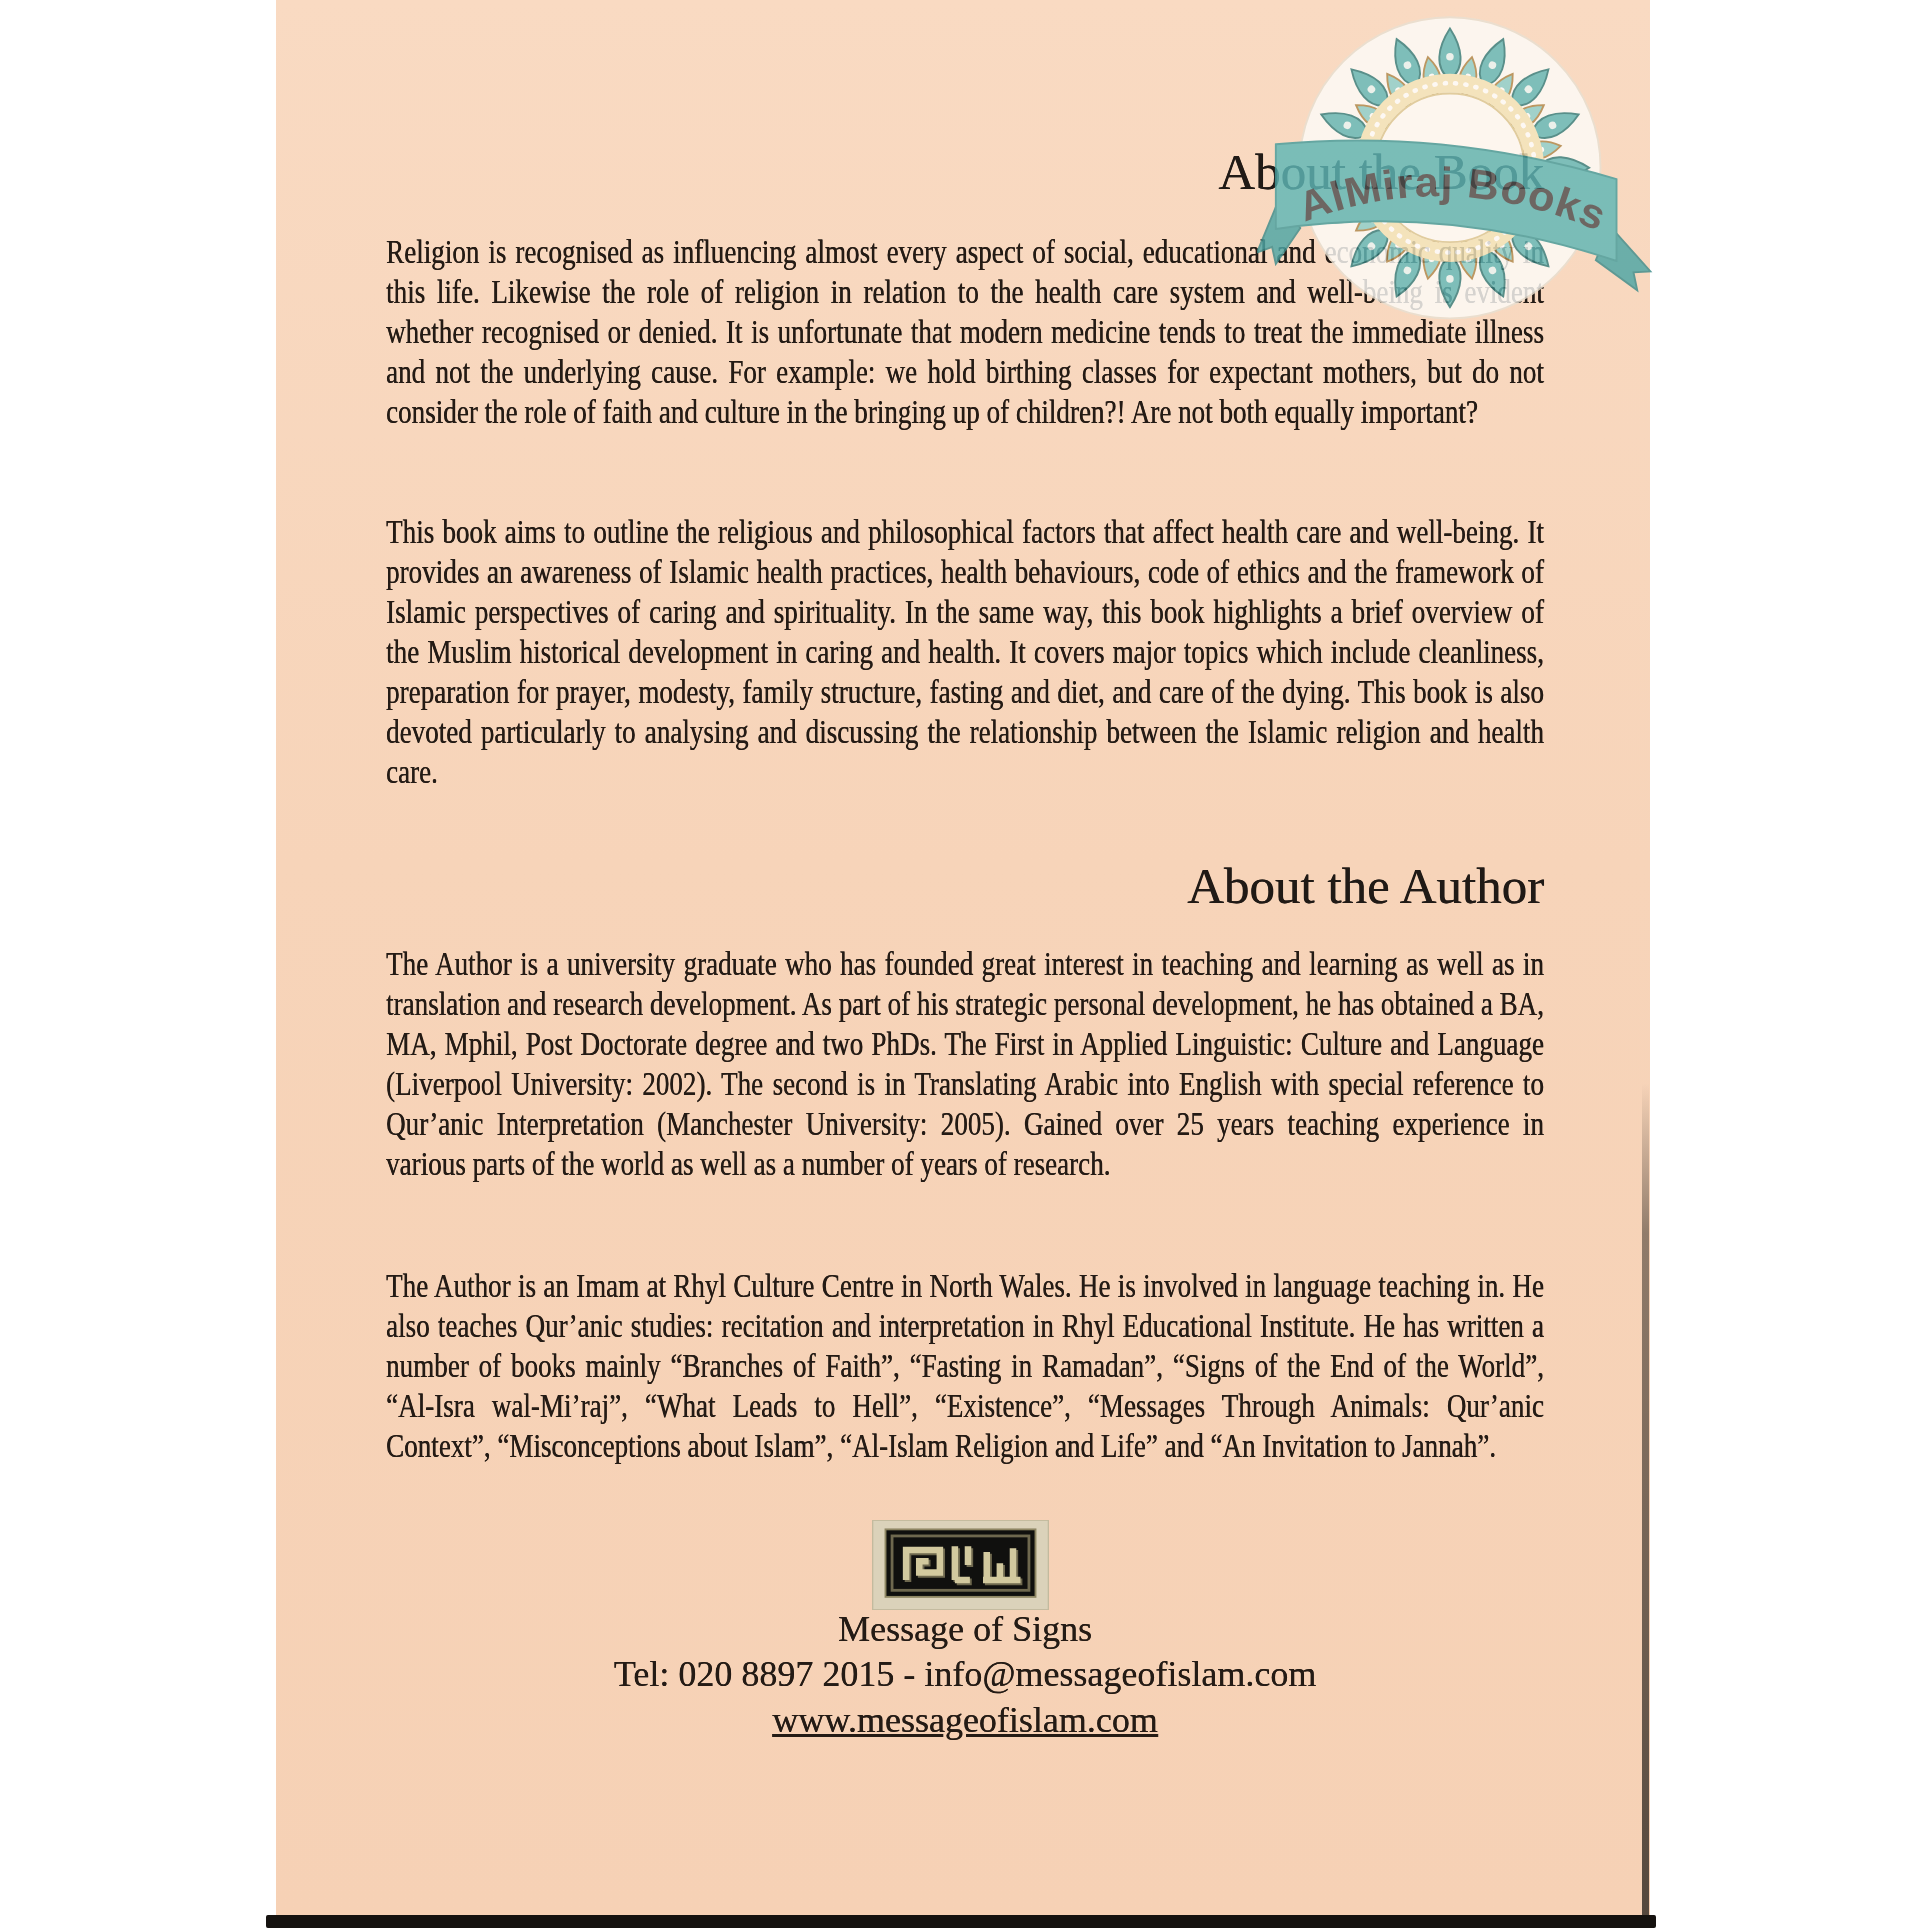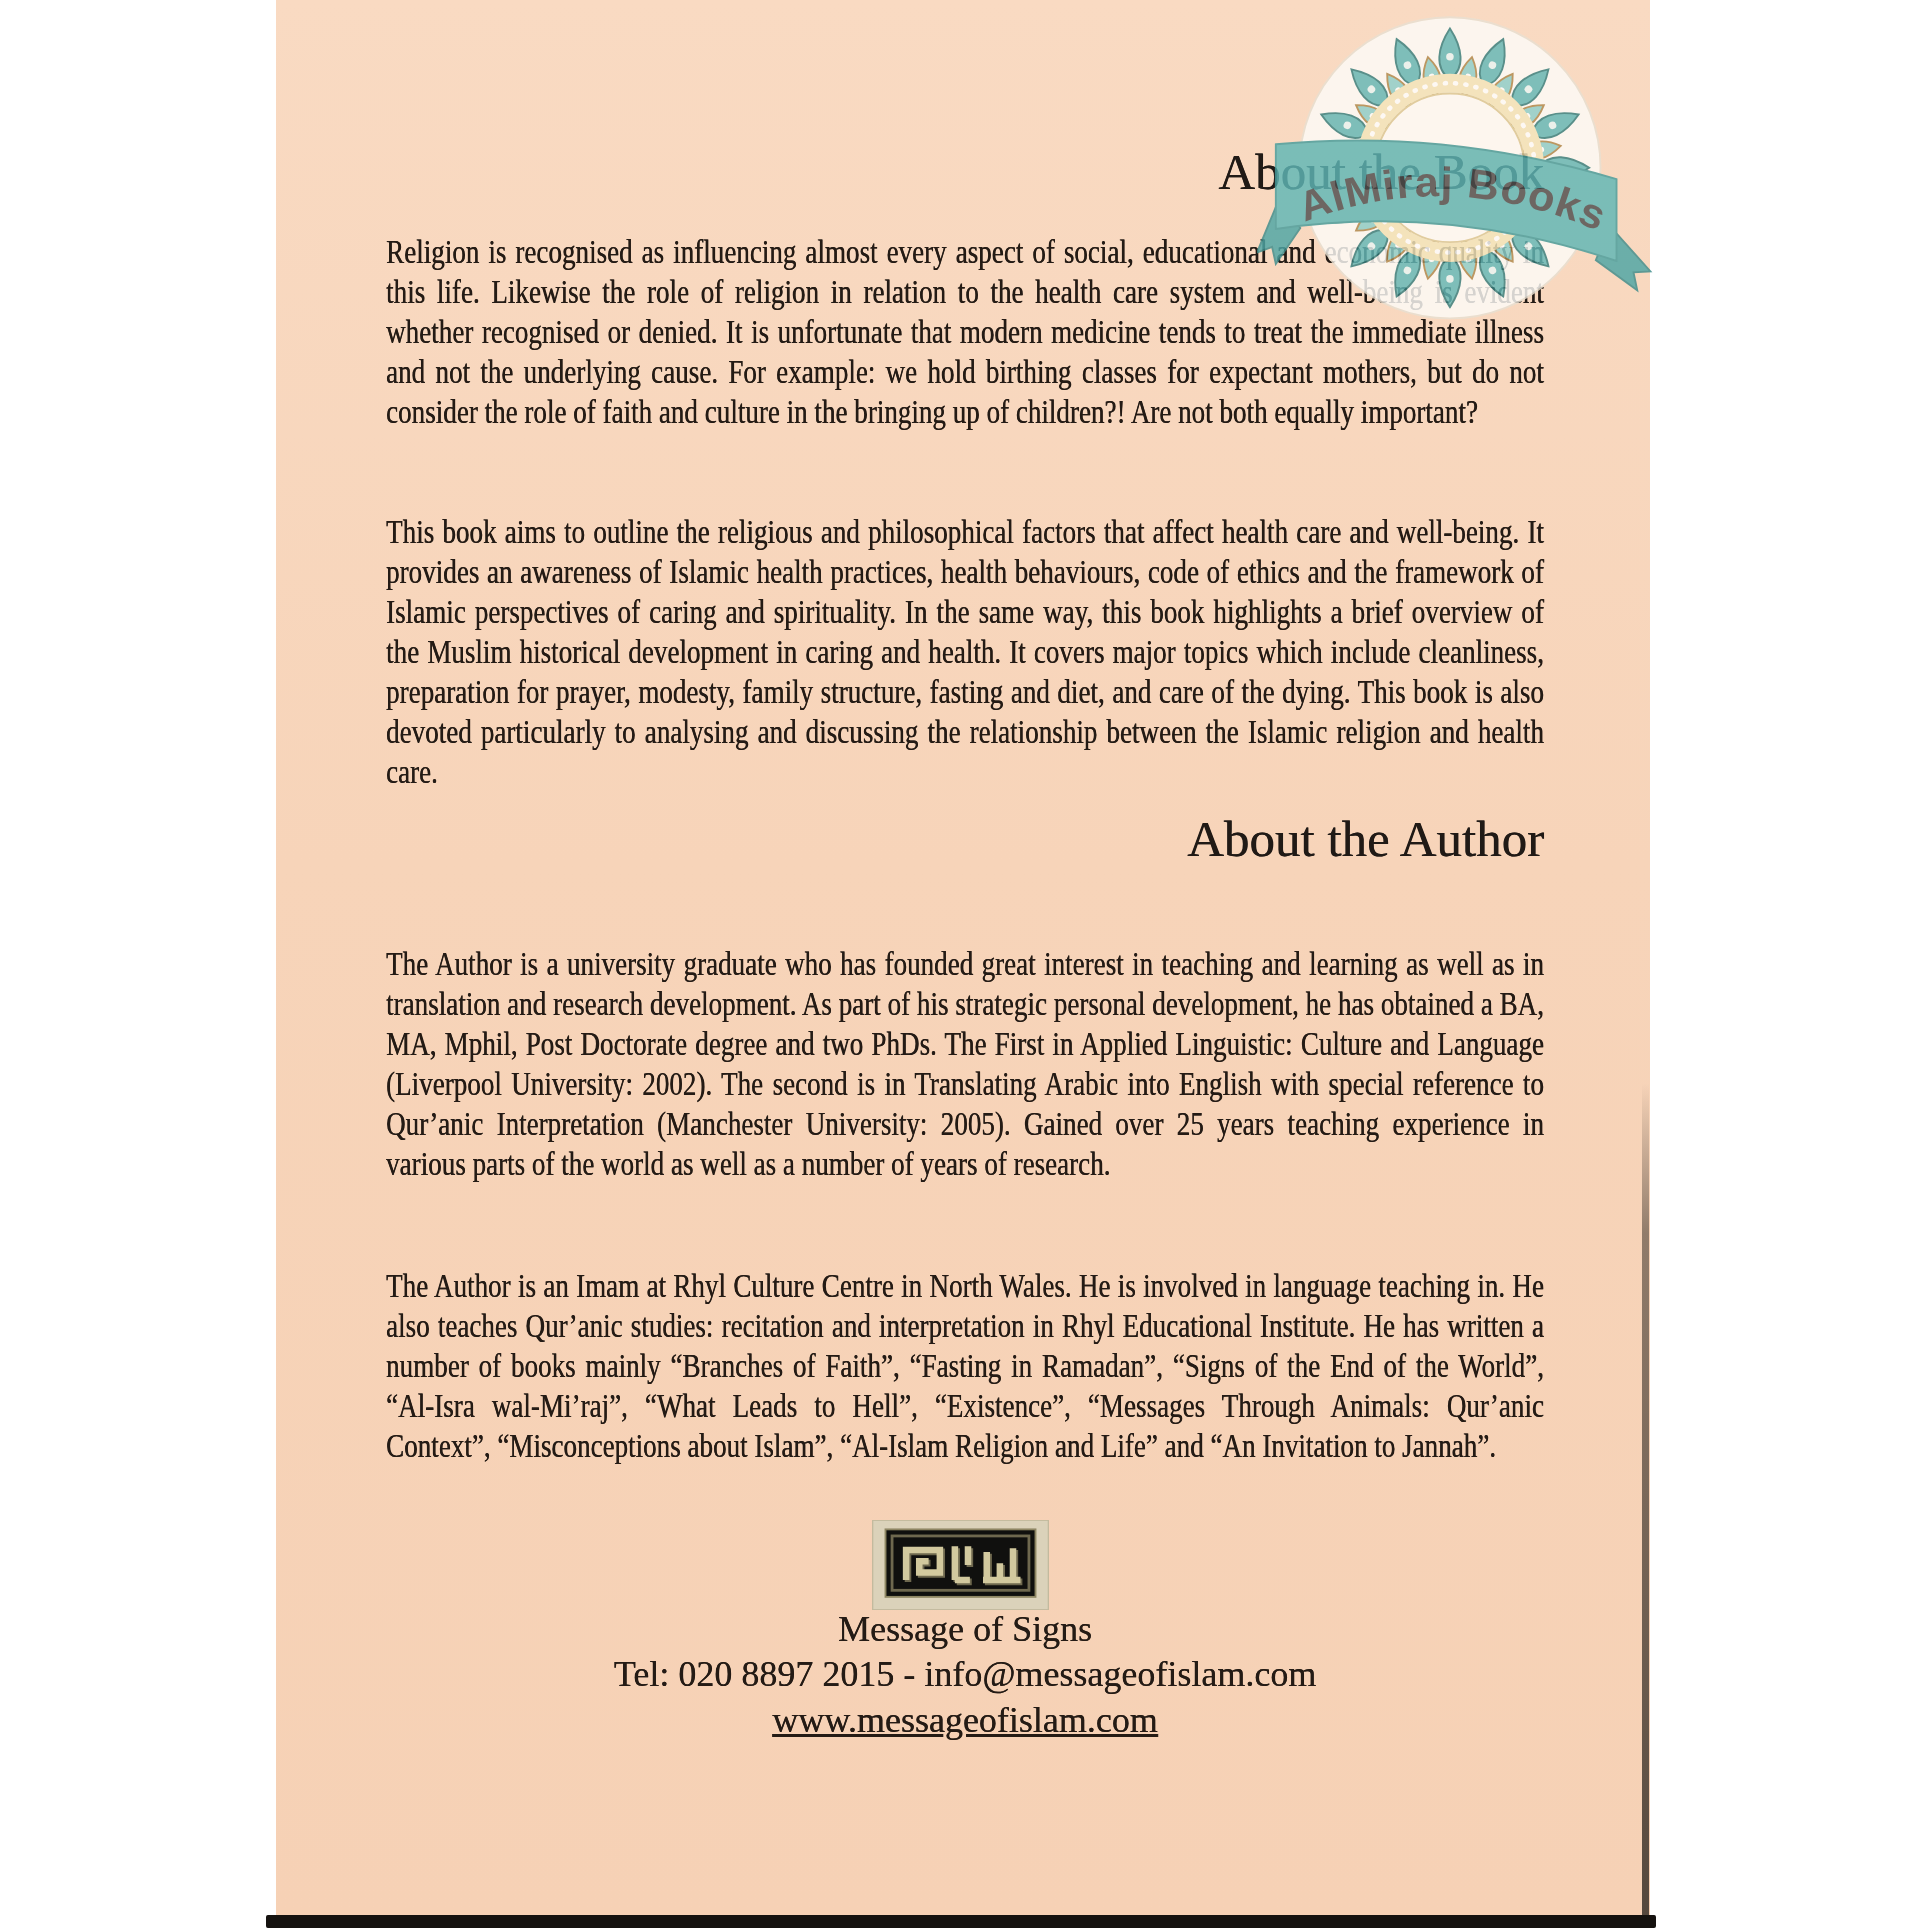--- a/index.html
+++ b/index.html
@@ -28,21 +28,21 @@
   .body-text{
     position:absolute;left:386px;width:1412px;
     transform:scaleX(0.82);transform-origin:0 0;
     font-size:33px;line-height:40px;color:#241b15;
     text-align:justify;
     text-shadow:0.4px 0 0 currentColor;
   }
   #h-book{top:149px;}
   #p-book-1{top:232px;}
   #p-book-2{top:512px;}
-  #h-author{top:816px;font-family:Liberation Serif, serif;}
+  #h-author{top:863px;font-family:Liberation Serif, serif;}
   #p-author-1{top:944px;}
   #p-author-2{top:1266px;}
   .bottom-line{
     position:absolute;left:386px;width:1158px;text-align:center;
     font-size:36px;line-height:43px;color:#241b15;
     text-shadow:0.3px 0 0 currentColor;
   }
   #publisher-name{top:1608px;}
   #publisher-tel{top:1653px;}
   #publisher-web{top:1699px;text-decoration:underline;}

